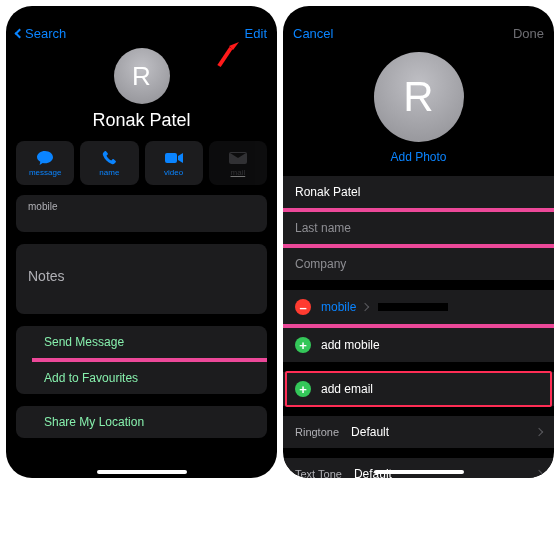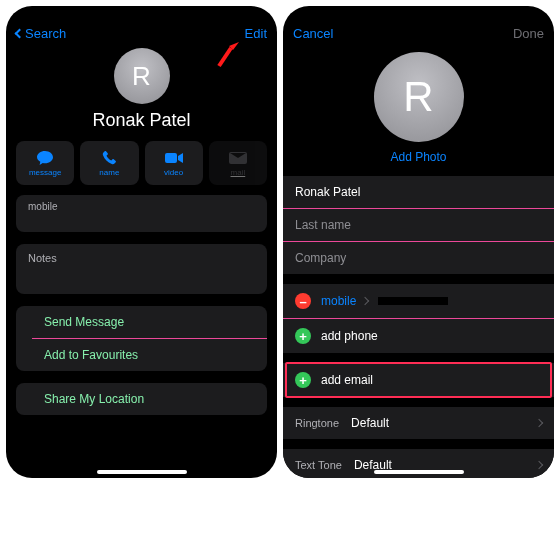--- a/index.html
+++ b/index.html
@@ -19,25 +19,25 @@
   .actions { display: flex; gap: 6px; padding: 0 10px 10px; justify-content: space-between; }
   .act { flex: 1; background: #1c1c1e; border-radius: 8px; height: 44px; display: flex; flex-direction: column; align-items: center; justify-content: center; gap: 1px; }
   .act.dis { opacity: .45; text-decoration: underline; }
   .act .ico { color: #0a84ff; height: 18px; display: flex; align-items: center; }
   .act.dis .ico { color: #6e6e73; }
   .act .lbl { font-size: 8px; color: #0a84ff; }
   .act.dis .lbl { color: #6e6e73; }
   .group { margin: 0 10px 12px; background: #1c1c1e; border-radius: 8px; overflow: hidden; }
   .group2 { margin: 0 0 10px; background: #1c1c1e; }
   .row { padding: 9px 12px; font-size: 12px; display: flex; align-items: center; min-height: 32px; }
-  .row + .row { border-top: 1px solid #ec4899; }
+  .row + .row { border-top: 4px solid #ec4899; }
   .row.link { color: #86efac; margin-left: 16px; }
   .row.sub { font-size: 10px; color: #b0b0b5; display: block; padding: 6px 12px 10px; }
   .row.sub .val { height: 10px; }
-  .row.note { display: block; padding: 8px 12px 30px; font-size: 11px; color: #b0b0b5; }
+  .row.note { display: block; padding: 24px 12px 30px; font-size: 14px; color: #b0b0b5; }
   .input { color: #8e8e93; font-size: 12px; }
   .input.filled { color: #fff; }
   .circ { width: 16px; height: 16px; border-radius: 50%; display: flex; align-items: center; justify-content: center; margin-right: 10px; font-size: 13px; line-height: 1; font-weight: bold; }
   .circ.minus { background: #ff3b30; color: #fff; }
   .circ.plus { background: #34c759; color: #fff; }
   .chevr { margin-left: 6px; width: 6px; height: 6px; border-top: 1.5px solid #5a5a5e; border-right: 1.5px solid #5a5a5e; transform: rotate(45deg); }
   .chevr.end { margin-left: auto; }
   .homebar { position: absolute; bottom: 4px; left: 50%; transform: translateX(-50%); width: 90px; height: 4px; background: #fff; border-radius: 3px; }
   .arrow { position: absolute; top: 34px; right: 34px; pointer-events: none; }
   .arrow svg { display: block; }
@@ -157,21 +157,21 @@
 
     <div class="group2">
       <div class="row">
         <span class="circ minus">–</span>
         <span class="blue">mobile</span>
         <span class="chevr"></span>
         <span class="redacted" style="margin-left:10px"></span>
       </div>
       <div class="row">
         <span class="circ plus">+</span>
-        <span>add phone</span>
+        <span>add mobile</span>
       </div>
     </div>
 
     <div class="group2" style="position:relative">
       <div class="row">
         <span class="circ plus">+</span>
         <span>add email</span>
       </div>
       <div class="hlbox" style="top:-1px;left:2px;right:2px;bottom:-1px"></div>
     </div>

